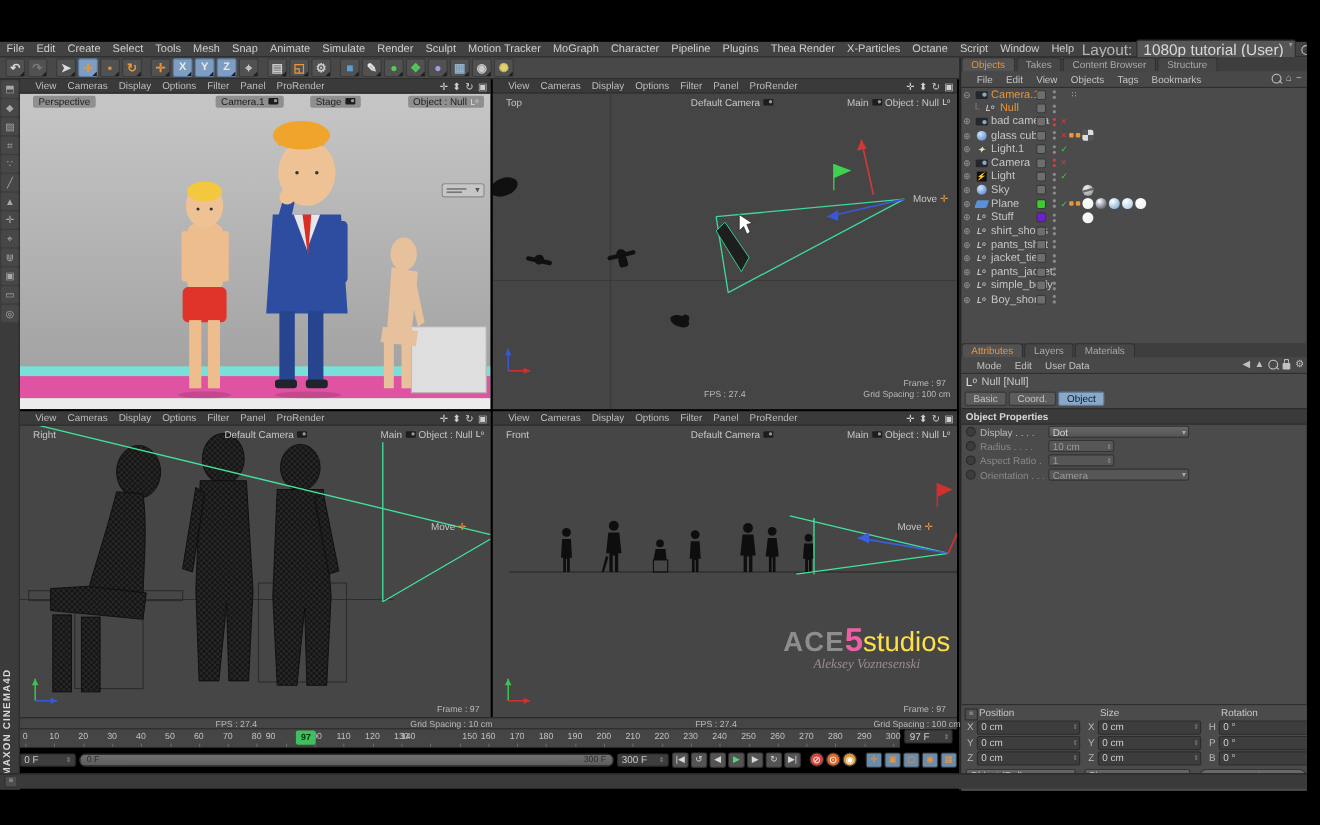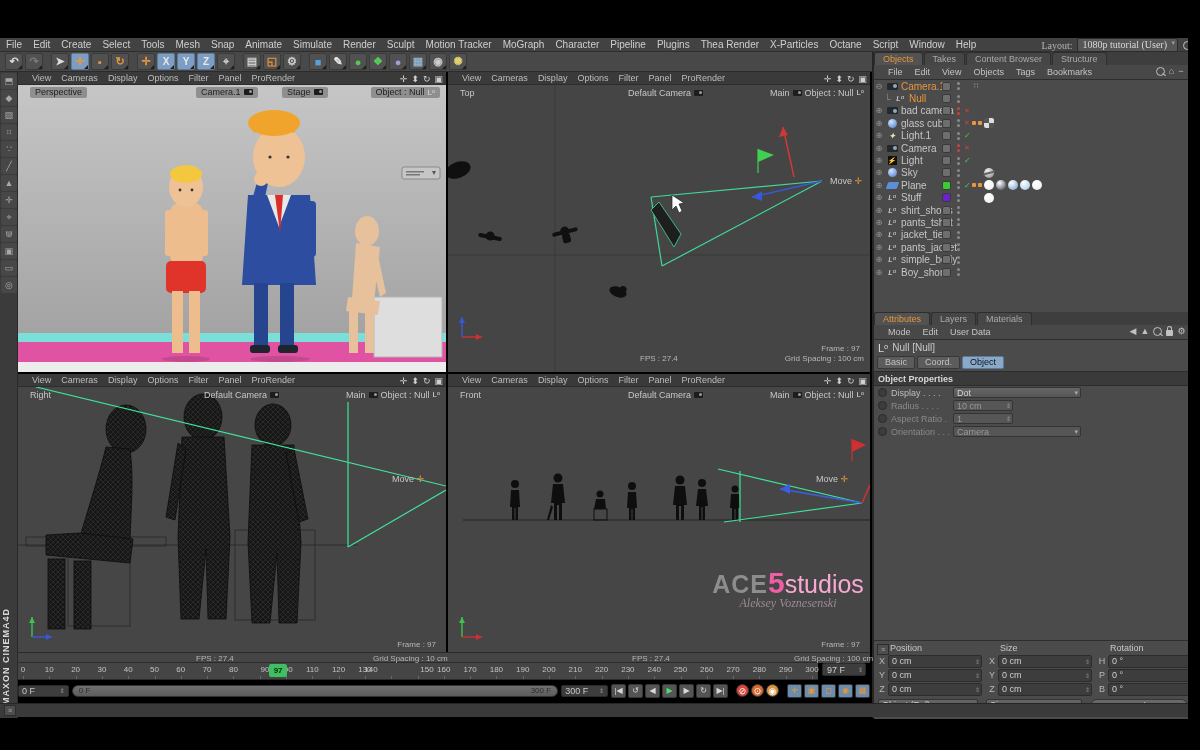--- a/index.html
+++ b/index.html
@@ -3,21 +3,21 @@
 <meta charset="utf-8">
 <style>
   html,body{margin:0;padding:0;background:#000;}
   .screen{position:relative;width:1188px;height:750px;background:#000;overflow:hidden;
           font-family:"Liberation Sans",sans-serif;color:#c9c9c9;-webkit-font-smoothing:antialiased;}
   .abs{position:absolute;}
   
   .menubar{left:0;top:38px;width:1200px;height:14px;background:#424242;border-bottom:1px solid #2e2e2e;
            display:flex;align-items:center;font-size:10px;padding-left:6px;box-sizing:border-box;}
   .menubar .mi{margin-right:11px;color:#cfcfcf;white-space:nowrap;cursor:default;}
-  .layoutbox{position:absolute;right:8px;top:0;height:14px;display:flex;align-items:center;font-size:10px;color:#b5b5b5;font-family:Liberation Serif, serif;}
+  .layoutbox{position:absolute;right:8px;top:0;height:14px;display:flex;align-items:center;font-size:14px;color:#b5b5b5;}
   .layout-dd{background:#565656;border:1px solid #2c2c2c;border-radius:2px;padding:0 10px 1px 5px;margin-left:4px;
              color:#d8d8d8;position:relative;}
   .layout-dd::after{content:"▾";position:absolute;right:2px;top:0;font-size:7px;color:#999;}
   .toolbar{left:0;top:52px;width:1200px;height:20px;background:#484848;border-bottom:1px solid #2b2b2b;
            display:flex;align-items:center;padding-left:4px;box-sizing:border-box;}
   .tbtn{width:18px;height:17px;margin:0 1px;background:#515151;border:1px solid #3a3a3a;border-radius:2px;
         display:flex;align-items:center;justify-content:center;font-size:11px;position:relative;box-sizing:border-box;}
   .tbtn.active{background:#7d9ec2;border-color:#5a7b9e;}
   .tbtn .crn{position:absolute;right:0;bottom:0;width:0;height:0;border-left:4px solid transparent;border-bottom:4px solid #1e1e1e;}
   .tsep{width:6px;height:17px;}
@@ -37,21 +37,21 @@
   .chip{background:#8f8f8f;color:#222;border-radius:2px;padding:0 5px 1px 5px;display:inline-flex;align-items:center;gap:3px;}
   .darklbl{color:#c6c6c6;display:inline-flex;align-items:center;gap:3px;}
   .cam-ic{display:inline-block;width:9px;height:6px;background:#1d1d1d;border-radius:1px;position:relative;}
   .cam-ic::after{content:"";position:absolute;right:1px;top:1px;width:3px;height:3px;border-radius:50%;background:#9a9a9a;}
   .null-ic-s{font-size:8px;color:#ddd;}
   .vpoverlay{position:absolute;font-size:8px;color:#b8b8b8;z-index:4;white-space:nowrap;}
   .movelbl{color:#c8c8c8;font-size:9px;}
   .movelbl b{color:#e8963c;font-weight:normal;}
   .wm1{color:#8d8d8d;font-weight:bold;font-size:25px;letter-spacing:1px;}
   .wm2{color:#ef5fa7;font-weight:bold;font-size:30px;}
-  .wm3{color:#f9a8d4;font-size:25px;}
+  .wm3{color:#fde047;font-size:25px;}
   .wmsub{font-family:"Liberation Serif",serif;font-style:italic;color:#9b8b95;font-size:12px;text-align:center;margin-top:-4px;}
   .fpsstrip{left:18px;top:652px;width:852px;height:10px;background:#454545;border-top:1px solid #2a2a2a;}
   
   .rpanel{left:872px;top:52px;width:328px;height:666px;background:#4b4b4b;border-left:2px solid #262626;box-sizing:border-box;}
   .tabsrow{display:flex;align-items:flex-end;height:13px;background:#3e3e3e;font-size:9px;}
   .tab{padding:1px 8px 1px 8px;background:#464646;border:1px solid #2e2e2e;border-bottom:none;border-radius:3px 3px 0 0;
        color:#a9a9a9;margin-right:1px;white-space:nowrap;}
   .tab.on{color:#e8953c;background:#525252;}
   .pmenurow{display:flex;align-items:center;height:14px;background:#484848;border-bottom:1px solid #2e2e2e;
             font-size:9px;padding-left:14px;position:relative;}
@@ -1032,21 +1032,21 @@
       <span class="rnum" style="left: 110.2px;">40</span>
       <span class="rtick" style="left: 110.2px;"></span>
       <span class="rnum" style="left: 136.5px;">50</span>
       <span class="rtick" style="left: 136.5px;"></span>
       <span class="rnum" style="left: 162.8px;">60</span>
       <span class="rtick" style="left: 162.8px;"></span>
       <span class="rnum" style="left: 189.1px;">70</span>
       <span class="rtick" style="left: 189.1px;"></span>
       <span class="rnum" style="left: 215.4px;">80</span>
       <span class="rtick" style="left: 215.4px;"></span>
-      <span class="rnum" style="left: 247px;">90</span>
+      <span class="rnum" style="left: 228px;">90</span>
       <span class="rtick" style="left: 241.7px;"></span>
       <span class="rnum" style="left: 268px;">100</span>
       <span class="rtick" style="left: 268px;"></span>
       <span class="rnum" style="left: 294.3px;">110</span>
       <span class="rtick" style="left: 294.3px;"></span>
       <span class="rnum" style="left: 320.6px;">120</span>
       <span class="rtick" style="left: 320.6px;"></span>
       <span class="rnum" style="left: 346.9px;">130</span>
       <span class="rtick" style="left: 346.9px;"></span>
       <span class="rnum" style="left: 353px;">140</span>

